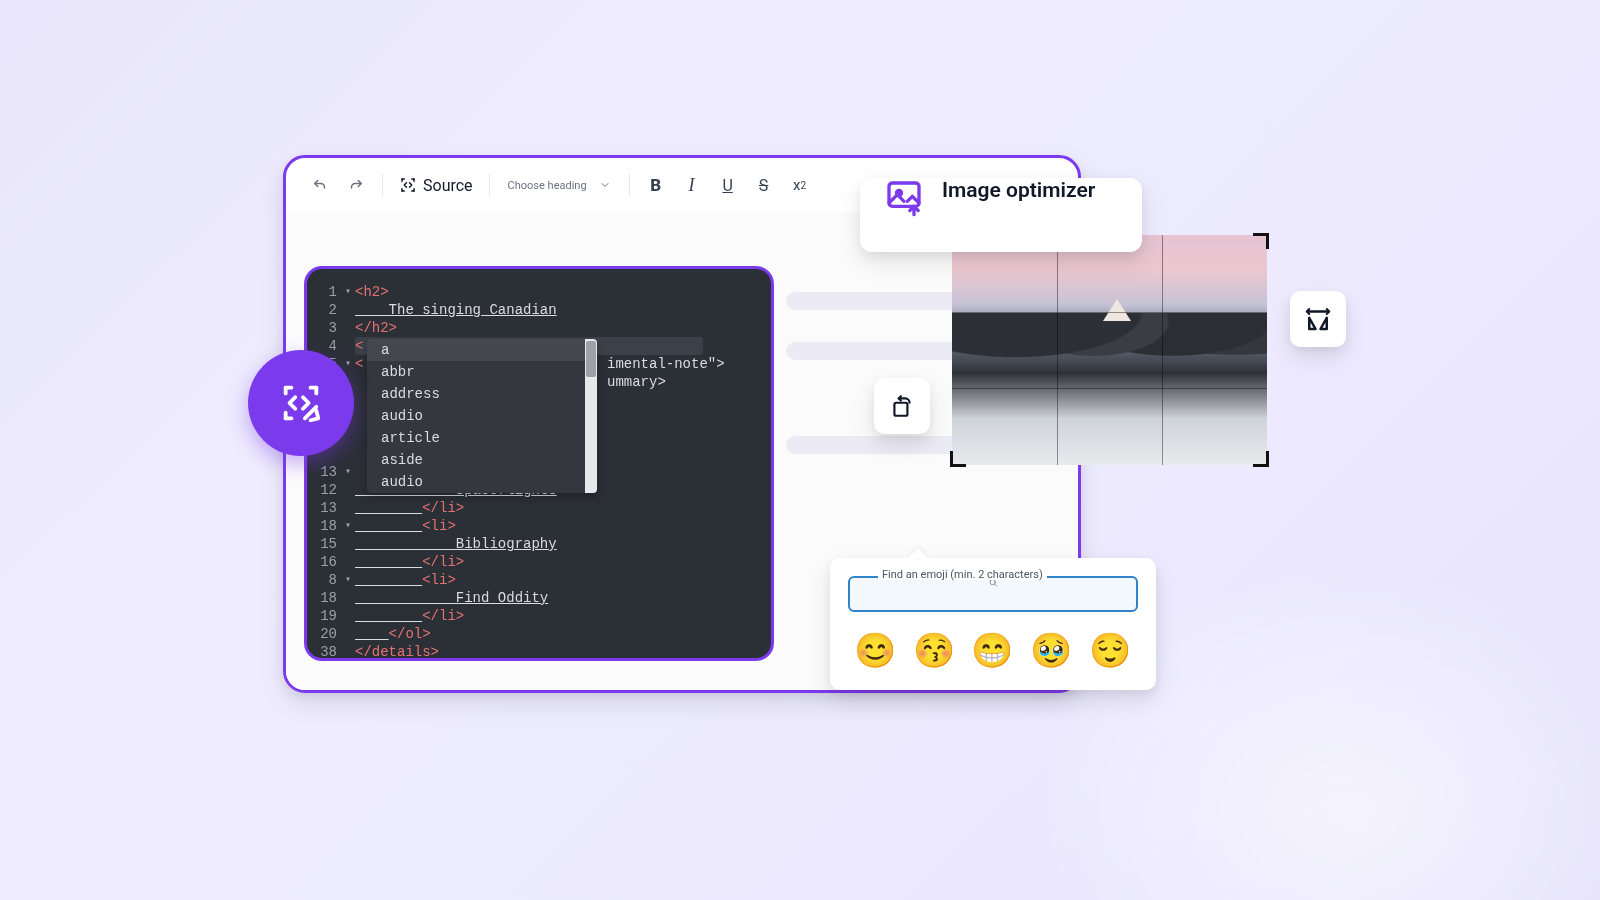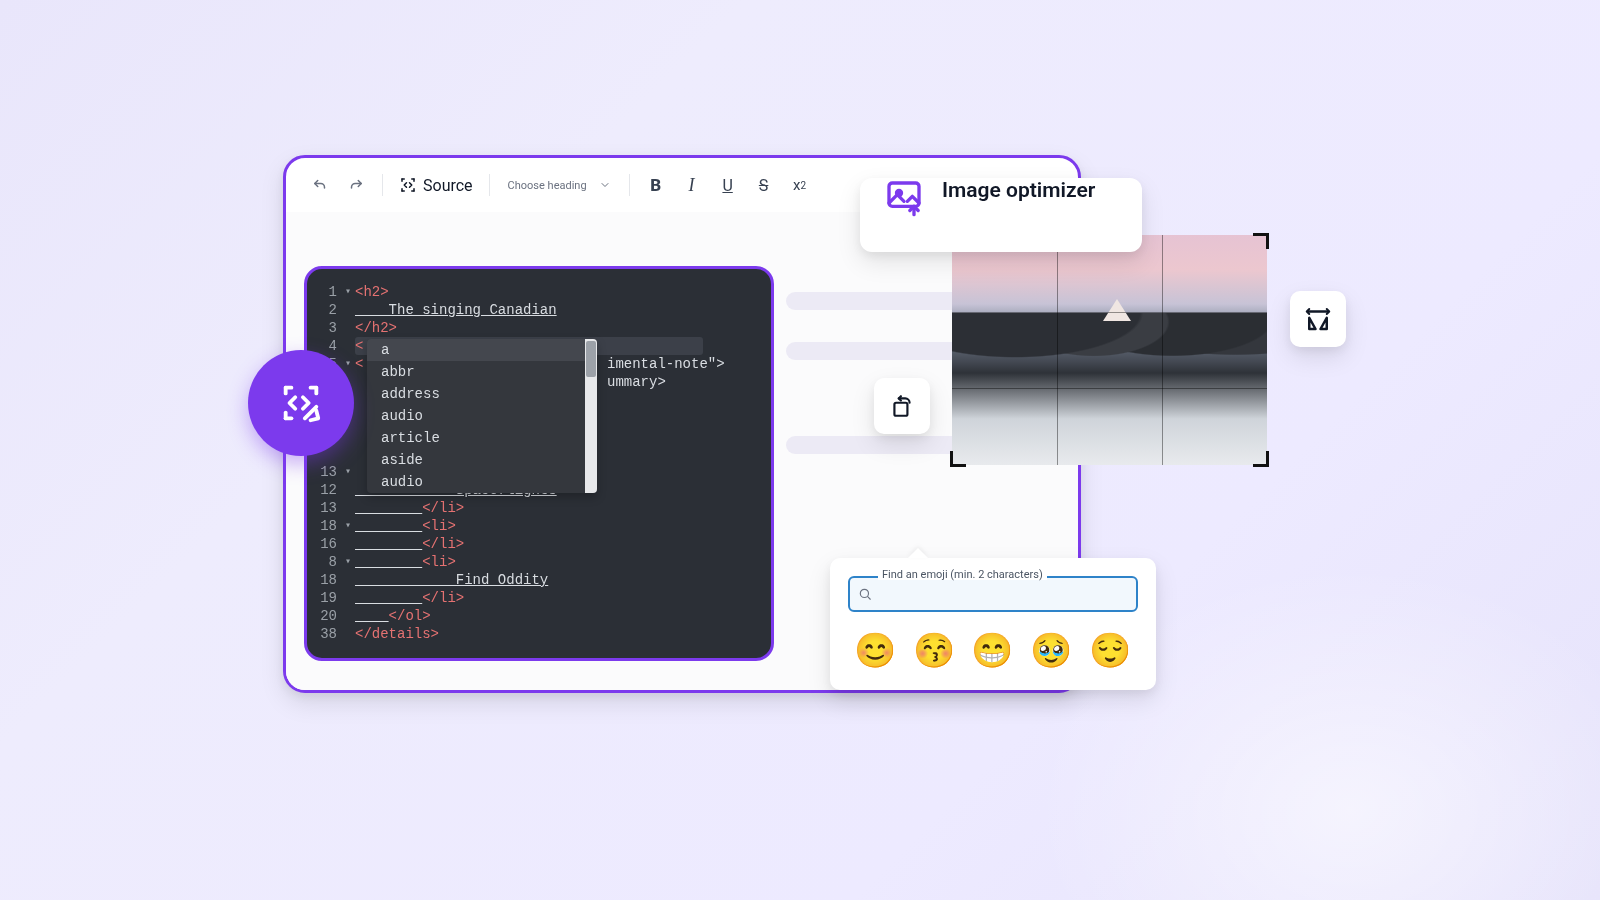--- a/index.html
+++ b/index.html
@@ -286,20 +286,21 @@
   }
   .emoji-search-wrap {
     position: relative;
     border: 2px solid #2e83c9;
     border-radius: 6px;
     height: 36px;
     display: flex; align-items: center;
     padding: 0 8px;
     gap: 6px;
     background: #f2f8fd;
+    flex-direction: column;
   }
   .emoji-search-legend {
     position: absolute;
     top: -9px; left: 28px;
     background: #ffffff;
     padding: 0 4px;
     font-size: 11px;
     color: #4b5563;
     line-height: 1;
   }
@@ -388,20 +389,21 @@
       <div class="code-line"><span class="gutter">2</span><span class="fold"></span><span class="code-content"><span class="ctext">    The singing Canadian</span></span></div>
       <div class="code-line"><span class="gutter">3</span><span class="fold"></span><span class="code-content"><span class="ctag">&lt;/h2&gt;</span></span></div>
       <div class="code-line cursor-line"><span class="gutter">4</span><span class="fold"></span><span class="code-content"><span class="ctag">&lt;</span></span></div>
       <div class="code-line"><span class="gutter">5</span><span class="fold">▾</span><span class="code-content"><span class="ctag">&lt;</span></span></div>
 
       <div style="height:90px;"></div>
       <div class="code-line"><span class="gutter">13</span><span class="fold">▾</span><span class="code-content"></span></div>
       <div class="code-line"><span class="gutter">12</span><span class="fold"></span><span class="code-content"><span class="ctext">            Spaceflights</span></span></div>
       <div class="code-line"><span class="gutter">13</span><span class="fold"></span><span class="code-content"><span class="ctext">        </span><span class="ctag">&lt;/li&gt;</span></span></div>
       <div class="code-line"><span class="gutter">18</span><span class="fold">▾</span><span class="code-content"><span class="ctext">        </span><span class="ctag">&lt;li&gt;</span></span></div>
+      <div class="code-line"><span class="gutter">15</span><span class="fold"></span><span class="code-content"><span class="ctext">            Bibliography</span></span></div>
       <div class="code-line"><span class="gutter">16</span><span class="fold"></span><span class="code-content"><span class="ctext">        </span><span class="ctag">&lt;/li&gt;</span></span></div>
       <div class="code-line"><span class="gutter">8</span><span class="fold">▾</span><span class="code-content"><span class="ctext">        </span><span class="ctag">&lt;li&gt;</span></span></div>
       <div class="code-line"><span class="gutter">18</span><span class="fold"></span><span class="code-content"><span class="ctext">            Find Oddity</span></span></div>
       <div class="code-line"><span class="gutter">19</span><span class="fold"></span><span class="code-content"><span class="ctext">        </span><span class="ctag">&lt;/li&gt;</span></span></div>
       <div class="code-line"><span class="gutter">20</span><span class="fold"></span><span class="code-content"><span class="ctext">    </span><span class="ctag">&lt;/ol&gt;</span></span></div>
       <div class="code-line"><span class="gutter">38</span><span class="fold"></span><span class="code-content"><span class="ctag">&lt;/details&gt;</span></span></div>
 
       <div class="ac-popup">
         <div class="ac-item sel">
             <span>a</span>

